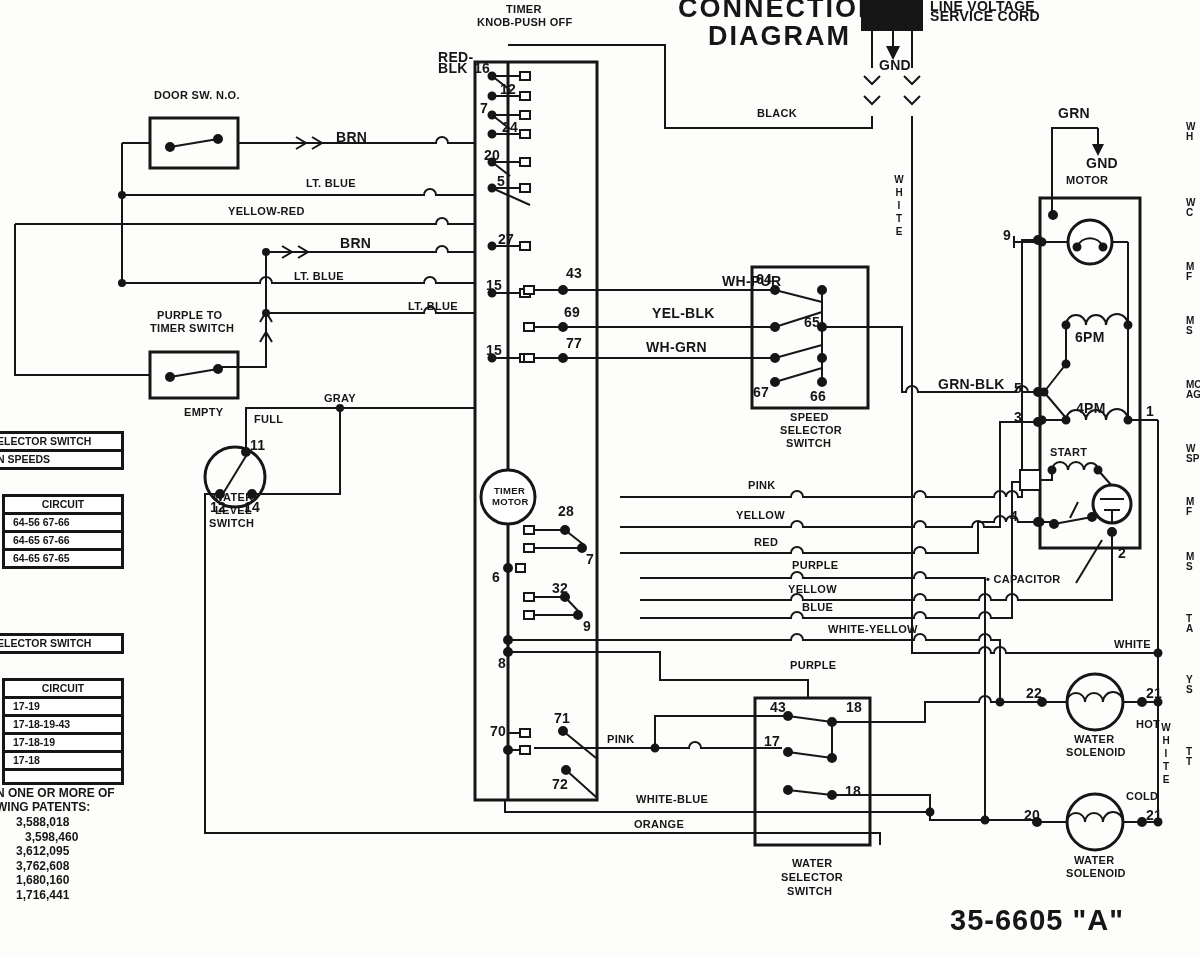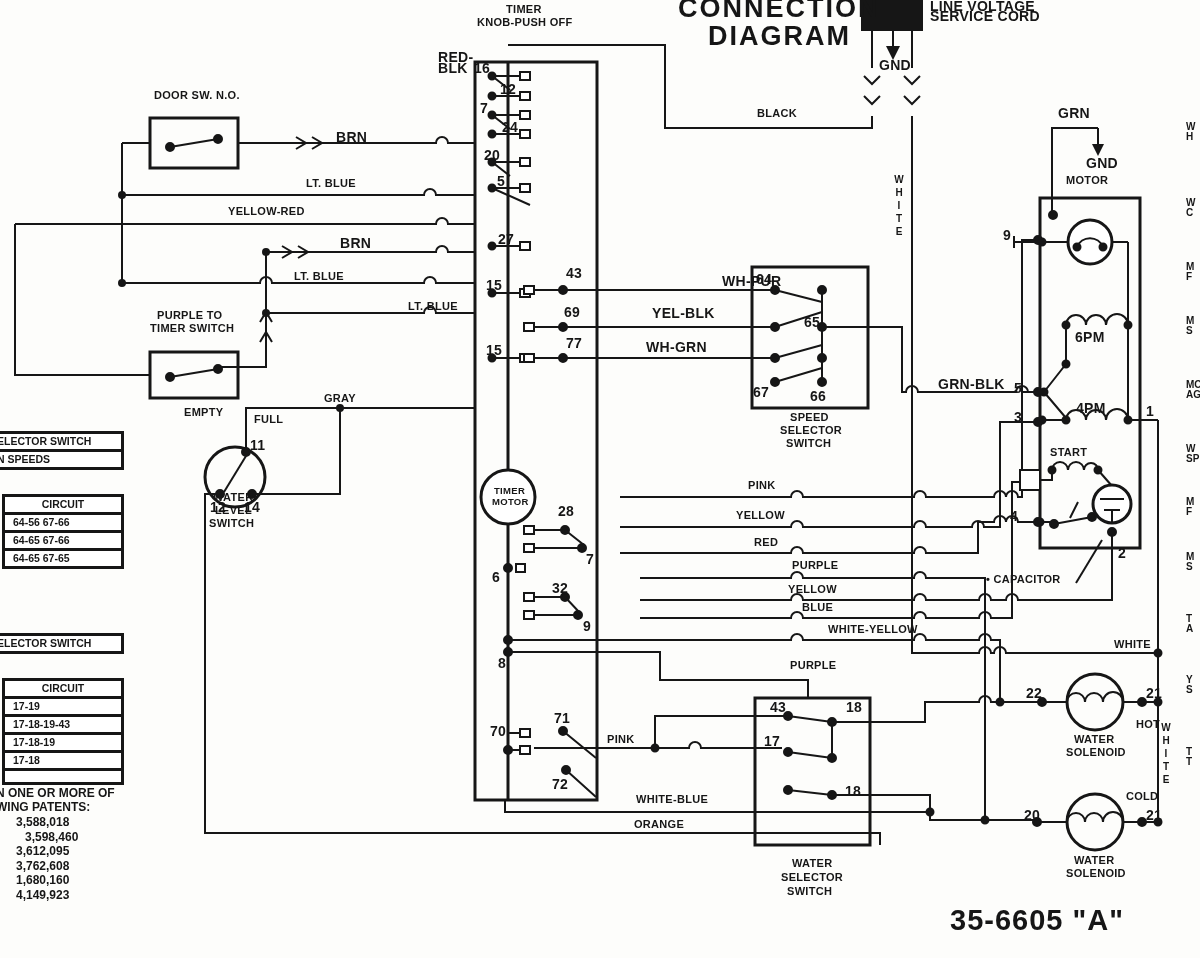--- a/index.html
+++ b/index.html
@@ -392,21 +392,21 @@
   <div class="trow trow-in" style="height:17px"></div>
 </div>
 
 <div class="pat" style="left:-4px;top:786px">N ONE OR MORE OF</div>
 <div class="pat" style="left:-4px;top:800px">WING PATENTS:</div>
 <div class="pat" style="left:16px;top:815px">3,588,018</div>
 <div class="pat" style="left:25px;top:830px">3,598,460</div>
 <div class="pat" style="left:16px;top:844px">3,612,095</div>
 <div class="pat" style="left:16px;top:859px">3,762,608</div>
 <div class="pat" style="left:16px;top:873px">1,680,160</div>
-<div class="pat" style="left:16px;top:888px">4,149,923</div>
+<div class="pat" style="left:16px;top:888px">1,716,441</div>
 
 <div class="edge" style="top:122px">
       <span>W</span>
       <span>H</span>
     </div>
 <div class="edge" style="top:198px">
       <span>W</span>
       <span>C</span>
     </div>
 <div class="edge" style="top:262px">

